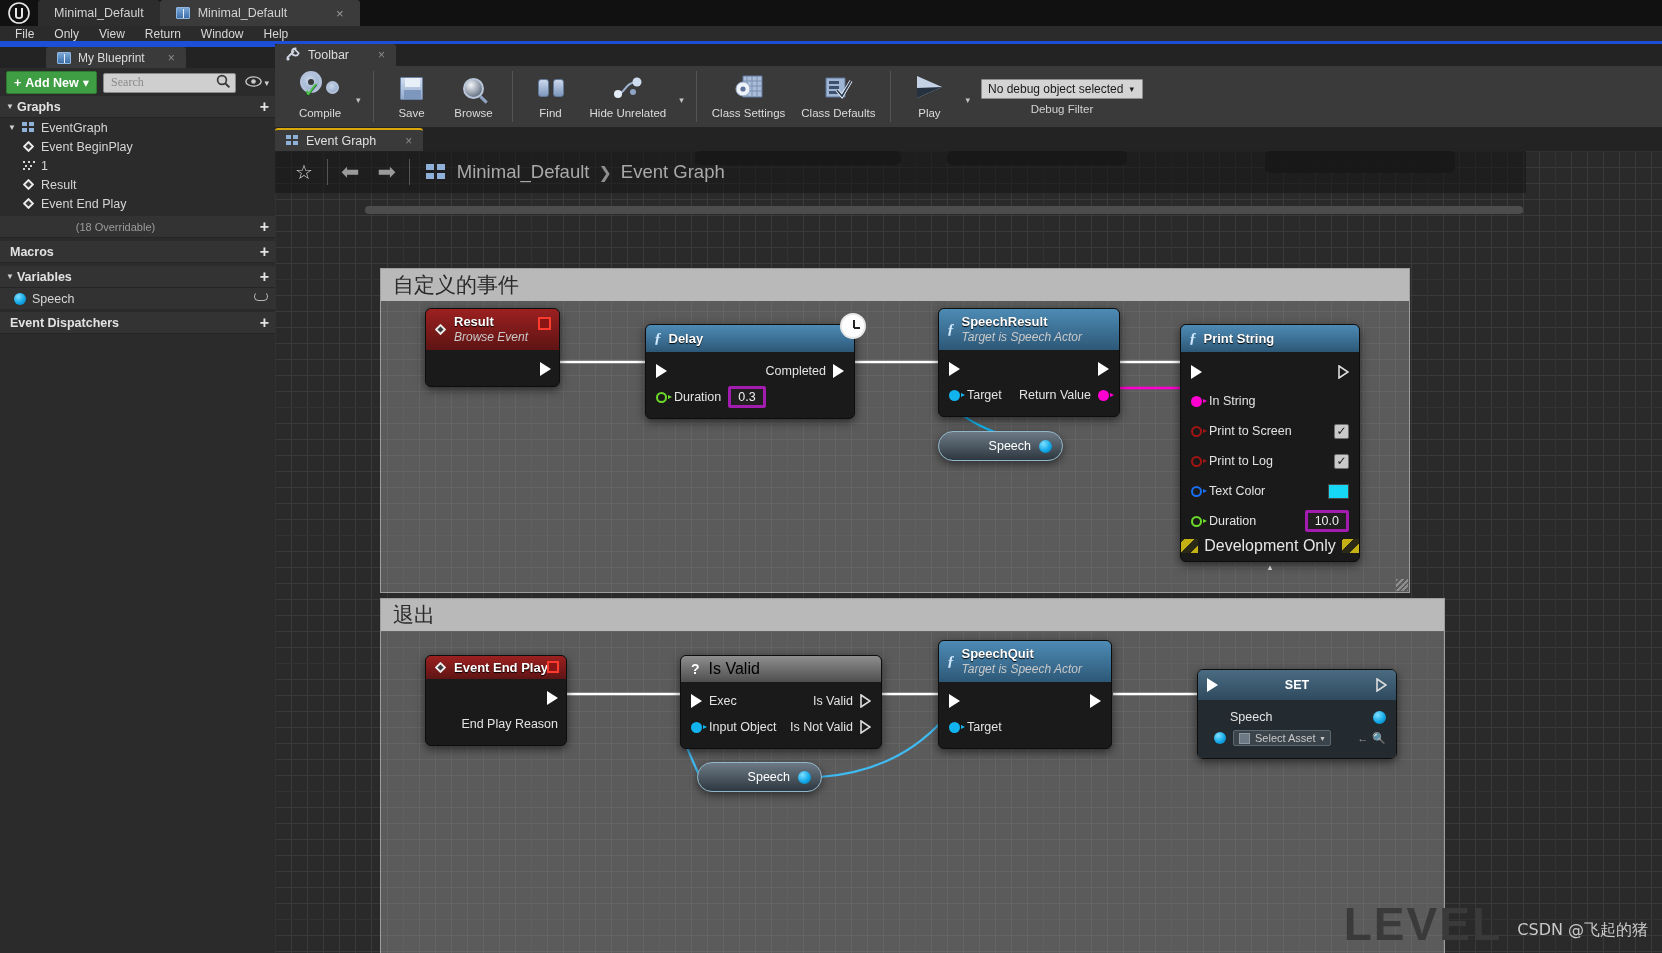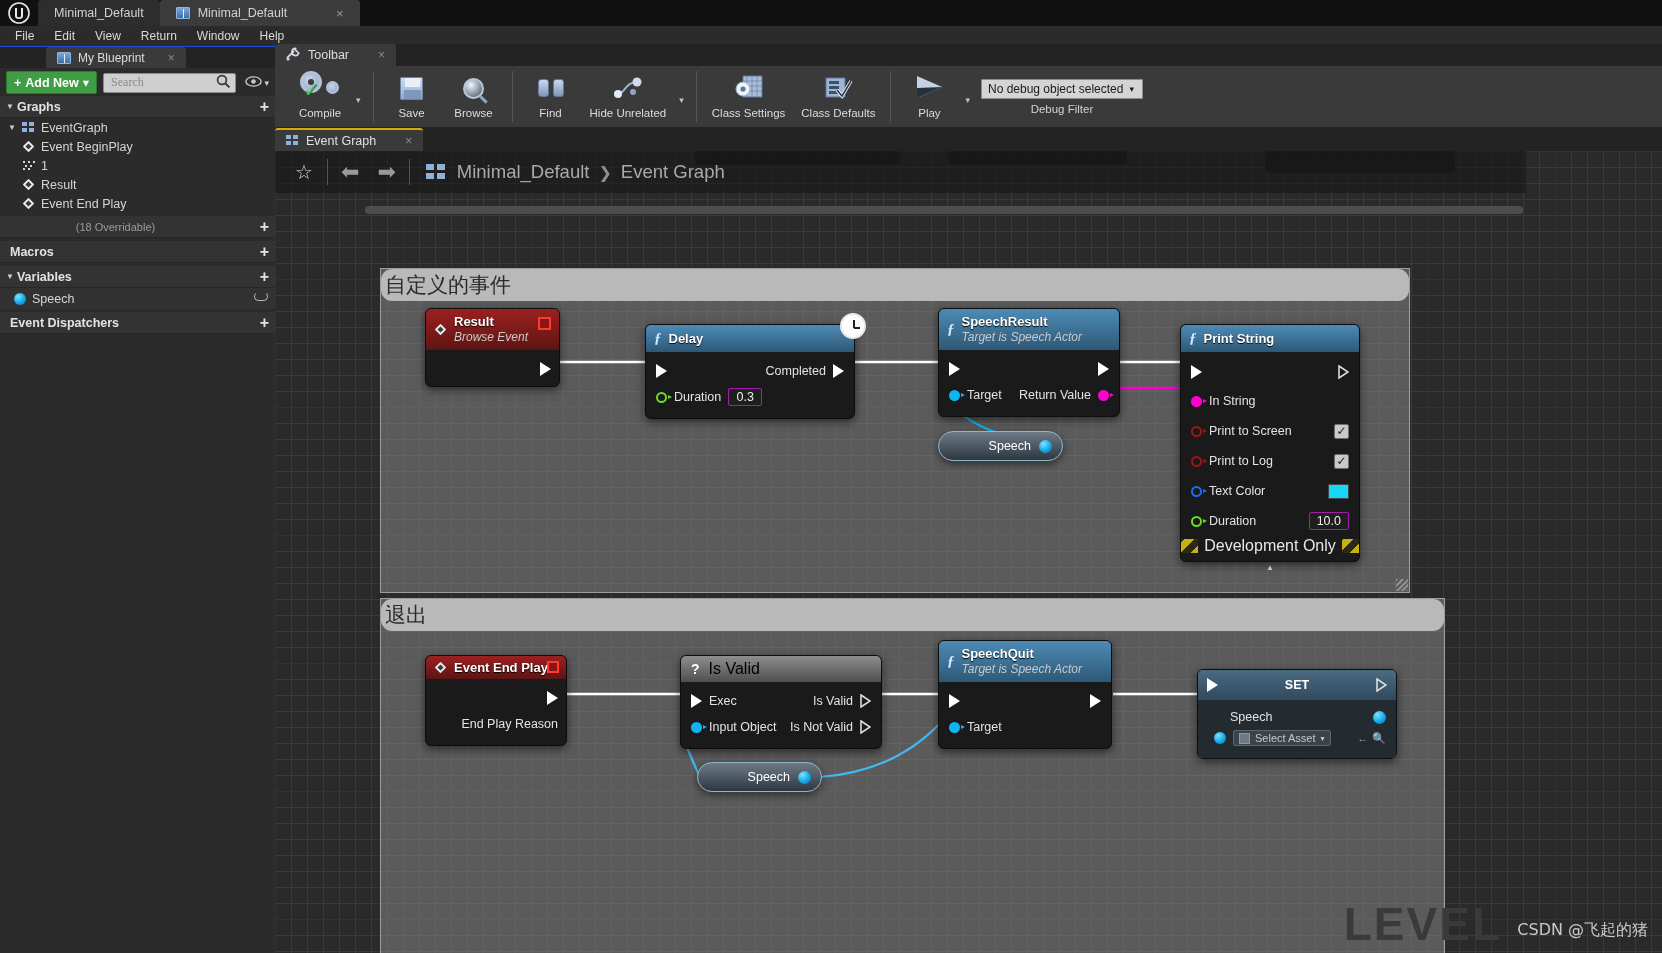--- a/index.html
+++ b/index.html
@@ -37,21 +37,21 @@
   }
   .tab-ico-book::after{
     content:""; position:absolute; left:50%; top:1px; width:1px; height:9px; background:#e8eef7;
   }
   .tw-close { color:#9a9a9a; font-size:13px; margin-left:6px; }
 
   
   .menubar {
     position:absolute; left:0; top:26px; width: 1662px; height: 21px;
     background:#2b2b2b; display:flex; align-items:center; padding-left:6px; gap:2px;
-    border-bottom:1px solid #1d4ed8;
+    border-bottom:6px solid #1d4ed8;
   }
   .menubar .mi { font-size:12px; color:#d8d8d8; padding: 2px 9px; border-radius:2px; }
 
   
   .leftpanel {
     position:absolute; left:0; top:47px; width:275px; height:906px; background:#2b2b2b;
   }
   .panel-tabrow { height: 21px; background:#232323; display:flex; align-items:flex-end; }
   .panel-tab {
     height:21px; background:#3a3a3a; display:flex; align-items:center; gap:7px;
@@ -236,23 +236,22 @@
     position:absolute; background:#1d1d1d; border-radius:5px; opacity:.95;
   }
 
   
   .comment{
     position:absolute; background: rgba(160,160,160,0.42);
     border:1px solid #9e9e9e;
   }
   .comment .chead{
     height: 32px; background:#b9b9b9; display:flex; align-items:center;
-    padding-left:4px; font-size:21px; color:#2a2a2a;
+    padding-left:12px; font-size:21px; color:#2a2a2a;
     font-family:"DejaVu Sans","Liberation Sans",sans-serif;
-    border-radius:11px;
   }
   .comment .cresize{
     position:absolute; right:1px; bottom:1px; width:12px;height:12px;
     background: repeating-linear-gradient(135deg,#8d8d8d 0 2px, transparent 2px 4px);
   }
 
   
   .node{ position:absolute; border-radius:6px; background:#1a1a1a;
     box-shadow: 0 3px 10px rgba(0,0,0,.55); border:1px solid #0d0d0d; overflow:visible;}
   .node .nhead{
@@ -280,21 +279,21 @@
     width:11px;height:14px;flex:none; position:relative;
   }
   .exec-outline svg{position:absolute;left:0;top:0;}
   .dot{ width:11px;height:11px;border-radius:50%; flex:none; position:relative;}
   .dot::after{content:"";position:absolute;right:-5px;top:3.5px;
     border-left:4px solid currentColor;border-top:2.5px solid transparent;border-bottom:2.5px solid transparent;}
   .ring{ width:11px;height:11px;border-radius:50%; border:2.4px solid currentColor; flex:none; position:relative;}
   .ring::after{content:"";position:absolute;right:-7px;top:1.2px;
     border-left:4px solid currentColor;border-top:2.5px solid transparent;border-bottom:2.5px solid transparent;}
   .valbox{
-    background:#1f1f1f; border:1px solid #a21caf; border-radius:2px;
+    background:#1f1f1f; border:3px solid #a21caf; border-radius:2px;
     font-size:12.5px; color:#efefef; padding: 1px 7px; min-width:34px; text-align:center;
   }
   .chk{ width:15px;height:15px;background:#c9c9c9;border:1px solid #6e6e6e;border-radius:2px;
     display:flex;align-items:center;justify-content:center;color:#1a1a1a;font-size:12px;line-height:1;}
   .swatch{ width:21px;height:15px;background:#16d7f5;border:1px solid #444; }
   .devonly{
     height:14px; margin-top:3px;
     background: repeating-linear-gradient(-45deg,#c4b214 0 7px,#2a2a16 7px 14px);
     display:flex;align-items:center;justify-content:center;
   }
@@ -365,21 +364,21 @@
       <span style="display:flex;align-items:center;gap:8px;">
         <span class="tab-ico-book"></span>
         <span class="tw-label">Minimal_Default</span>
       </span>
       <span class="tw-close">×</span>
     </div>
   </div>
 
   <div class="menubar">
     <div class="mi">File</div>
-    <div class="mi">Edit</div>
+    <div class="mi">Only</div>
     <div class="mi">View</div>
     <div class="mi">Return</div>
     <div class="mi">Window</div>
     <div class="mi">Help</div>
   </div>
 
   <div class="leftpanel">
     <div class="panel-tabrow">
       <div class="panel-tab">
         <span class="tab-ico-book"></span>

